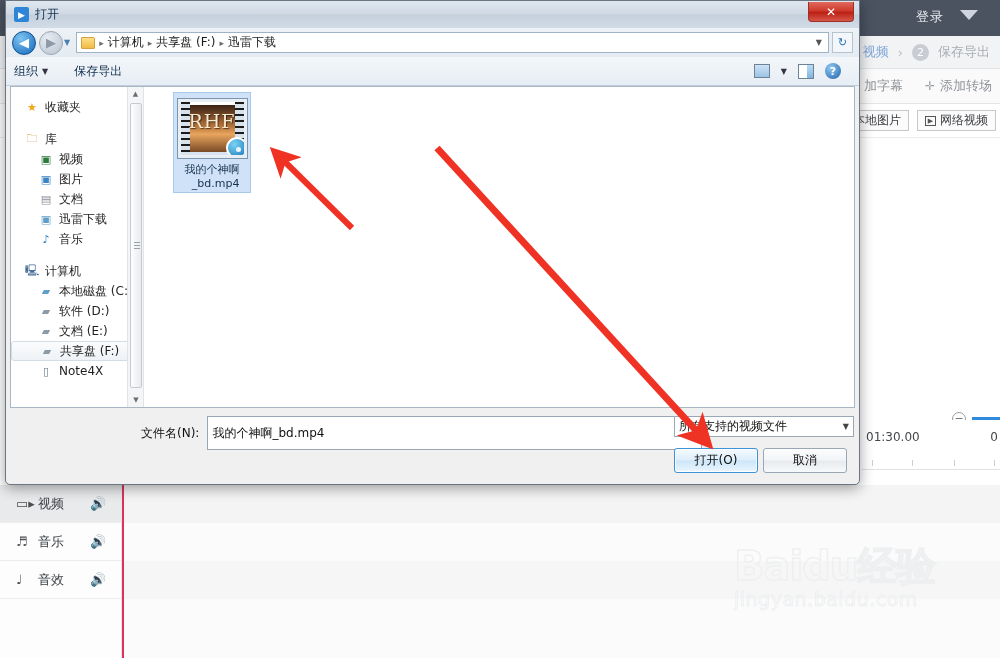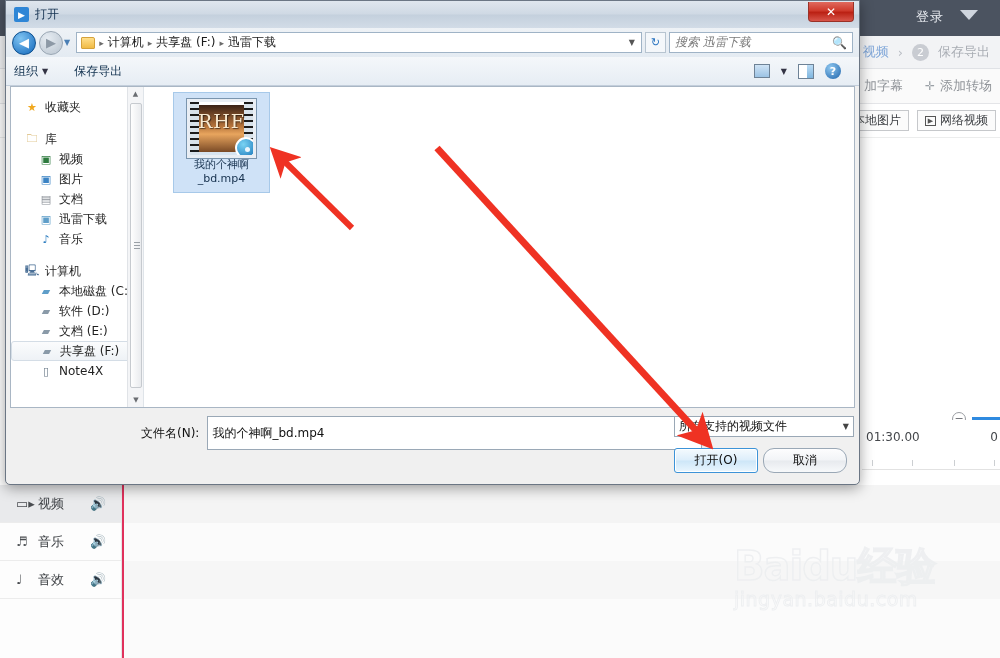--- a/index.html
+++ b/index.html
@@ -234,21 +234,21 @@
   .nsthumb {
     position:absolute; left:2px; top:16px; width:12px; height:285px;
     background:linear-gradient(to right,#fefefe,#e9ebee);
     border:1px solid #c6cacf; border-radius:2px;
   }
   .nsgrip { position:absolute; left:3px; top:138px; width:6px; height:7px;
     background:repeating-linear-gradient(to bottom,#9aa0a6 0 1px,transparent 1px 3px);}
 
   .filepane { flex:1; background:#fff; position:relative; }
   .fileitem {
-    position:absolute; left:29px; top:5px; width:97px; height:101px;
+    position:absolute; left:29px; top:5px; width:78px; height:101px;
     background:#cfe2f7; border:1px solid #a7c9e9;
     display:flex; flex-direction:column; align-items:center; padding-top:6px;
   }
   .thumb {
     width:69px; height:59px;
     background:linear-gradient(to bottom,#ffffff 0 3px,#d7e4f0 3px 5px);
     border:3px solid #e9eef4;
     box-shadow:0 0 0 1px #7a95ae;
     position:relative; overflow:hidden;
   }
@@ -271,21 +271,21 @@
     position:absolute; right:-4px; bottom:-4px; width:22px; height:22px;
     border-radius:50%;
     background:radial-gradient(circle at 35% 30%,#79d3f3,#1773b8);
     border:2px solid #fff;
   }
   .reel::after{
     content:""; position:absolute; left:8px; top:8px; width:5px;height:5px;
     border-radius:50%; background:#eaf6fd;
   }
   .fname {
-    font-size:11px; color:#16314e; text-align:center;
+    margin-top:5px; font-size:11px; color:#16314e; text-align:right;
     line-height:14px;
   }
 
   .dlg-bottom { position:absolute; left:0; right:0; bottom:0; height:76px; }
   .fnrow { position:absolute; left:135px; top:8px; display:flex; align-items:center; gap:8px;}
   .lbl { font-size:12px; color:#111; }
   .fninput {
     width:495px; height:21px; background:#fff; border:1px solid #9aa8b6;
     display:flex; align-items:center; padding:16px 4px; font-size:12px; color:#111;
   }
@@ -300,21 +300,21 @@
   .openbtn {
     position:absolute; left:668px; top:40px; width:84px; height:25px;
     border:1px solid #3c93d8; border-radius:3px;
     background:linear-gradient(to bottom,#f4fafe,#ddeefb 48%,#cde6f8 52%,#eaf6fe);
     box-shadow:inset 0 0 0 1px #fff;
     display:flex;align-items:center;justify-content:center;
     font-size:12px; color:#0b0b0b;
   }
   .cancelbtn {
     position:absolute; left:757px; top:40px; width:84px; height:25px;
-    border:1px solid #9aa8b6; border-radius:11px;
+    border:1px solid #9aa8b6; border-radius:3px;
     background:linear-gradient(to bottom,#fdfdfe,#f2f4f7 48%,#e7eaee 52%,#f7f9fb);
     display:flex;align-items:center;justify-content:center;
     font-size:12px; color:#0b0b0b;
   }
 
   
   .arrows { position:absolute; inset:0; pointer-events:none; }
 
   
   .wm {
@@ -428,24 +428,20 @@
         <span class="folder-ic"></span>
         <span class="crumb-arrow">▸</span>
         <span class="crumb">计算机</span>
         <span class="crumb-arrow">▸</span>
         <span class="crumb">共享盘 (F:)</span>
         <span class="crumb-arrow">▸</span>
         <span class="crumb">迅雷下载</span>
         <span class="addr-caret">▼</span>
       </span>
       <span class="refresh-btn">↻</span>
-      <span class="searchbox">
-        <span>搜索 迅雷下载</span>
-        <span class="search-ic">🔍</span>
-      </span>
     </div>
 
     <div class="dlg-toolbar">
       <span class="tb-item">
         <span>组织</span>
         <span class="tb-caret">▼</span>
       </span>
       <span class="tb-item">保存导出</span>
       <span class="tb-right">
         <span class="viewic"></span>

